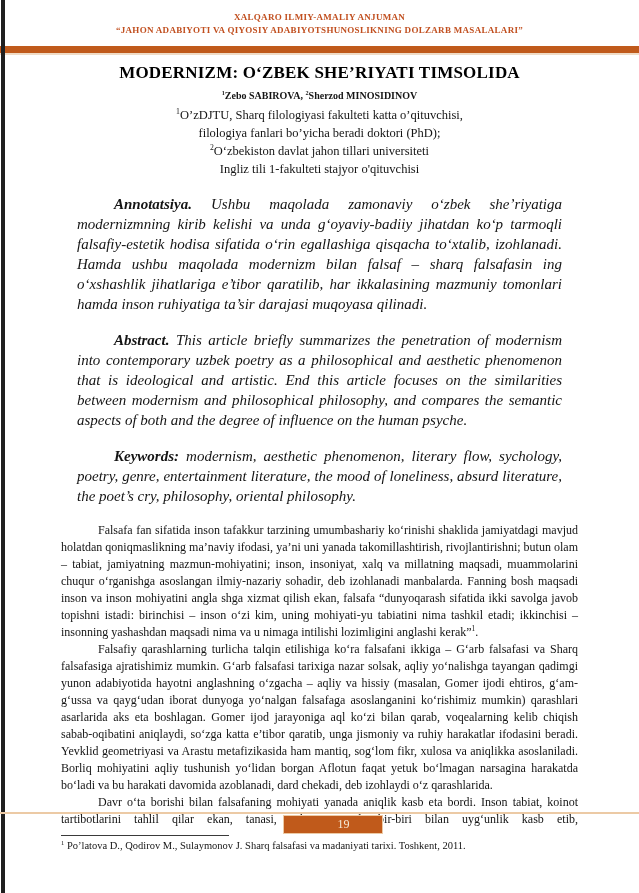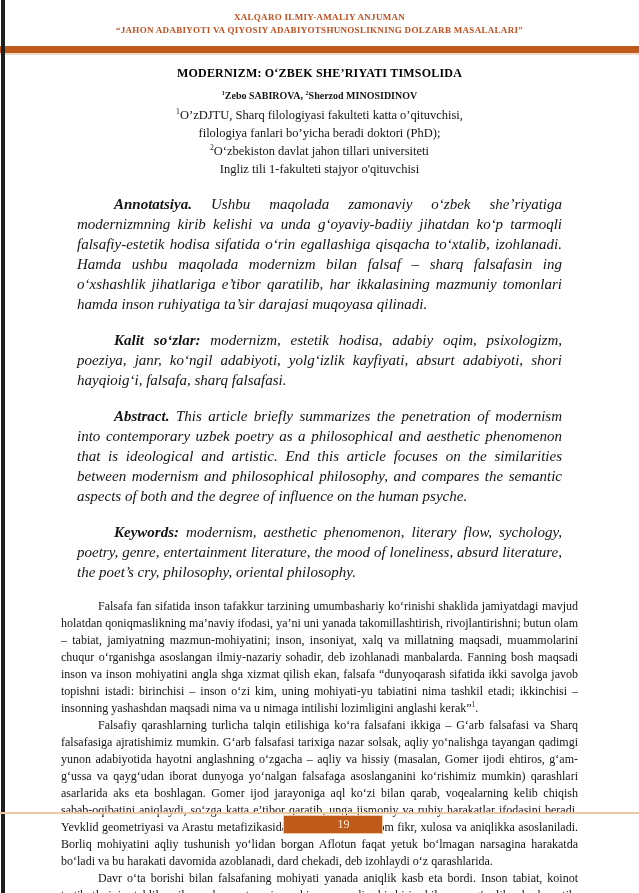--- a/index.html
+++ b/index.html
@@ -31,21 +31,21 @@
     margin-top: 10px;
     height: 7px;
     background: var(--accent, #c25a17);
     border-bottom: 2px solid #f0dcc6;
   }
   .content { margin: 0 61px; }
   .title {
     margin: 9px 0 0;
     text-align: center;
     font-weight: 700;
-    font-size: 12px;
+    font-size: 17px;
     line-height: 18px;
     letter-spacing: 0.2px;
     color: #000;
   }
   .authors {
     margin-top: 5px;
     text-align: center;
     font-weight: 700;
     font-size: 10px;
     line-height: 17px;
@@ -127,21 +127,20 @@
 
     <div class="affiliations">
       <div><sup>1</sup><span>O’zDJTU, Sharq filologiyasi fakulteti katta o’qituvchisi,</span></div>
       <div><span>filologiya fanlari bo’yicha beradi doktori (PhD);</span></div>
       <div><sup>2</sup><span>O‘zbekiston davlat jahon tillari universiteti</span></div>
       <div><span>Ingliz tili 1-fakulteti stajyor o'qituvchisi</span></div>
     </div>
 
     <div class="abstract-block">
       <p class="abs-p"><span class="lbl">Annotatsiya.</span> <span>Ushbu maqolada zamonaviy o‘zbek she’riyatiga modernizmning kirib kelishi va unda g‘oyaviy-badiiy jihatdan ko‘p tarmoqli falsafiy-estetik hodisa sifatida o‘rin egallashiga qisqacha to‘xtalib, izohlanadi. Hamda ushbu maqolada modernizm bilan falsaf – sharq falsafasin ing o‘xshashlik jihatlariga e’tibor qaratilib, har ikkalasining mazmuniy tomonlari hamda inson ruhiyatiga ta’sir darajasi muqoyasa qilinadi.</span></p>
-      <p class="abs-p"><span class="lbl">Kalit so‘zlar:</span> <span>modernizm, estetik hodisa, adabiy oqim, psixologizm, poeziya, janr, ko‘ngil adabiyoti, yolg‘izlik kayfiyati, absurt adabiyoti, shori hayqioig‘i, falsafa, sharq falsafasi.</span></p>
       <p class="abs-p"><span class="lbl">Abstract.</span> <span>This article briefly summarizes the penetration of modernism into contemporary uzbek poetry as a philosophical and aesthetic phenomenon that is ideological and artistic. End this article focuses on the similarities between modernism and philosophical philosophy, and compares the semantic aspects of both and the degree of influence on the human psyche.</span></p>
       <p class="abs-p"><span class="lbl">Keywords:</span> <span>modernism, aesthetic phenomenon, literary flow, sychology, poetry, genre, entertainment literature, the mood of loneliness, absurd literature, the poet’s cry, philosophy, oriental philosophy.</span></p>
     </div>
 
     <div class="body-block">
       <p class="body-p"><span>Falsafa fan sifatida inson tafakkur tarzining umumbashariy ko‘rinishi shaklida jamiyatdagi mavjud holatdan qoniqmaslikning ma’naviy ifodasi, ya’ni uni yanada takomillashtirish, rivojlantirishni; butun olam – tabiat, jamiyatning mazmun-mohiyatini; inson, insoniyat, xalq va millatning maqsadi, muammolarini chuqur o‘rganishga asoslangan ilmiy-nazariy sohadir, deb izohlanadi manbalarda. Fanning bosh maqsadi inson va inson mohiyatini angla shga xizmat qilish ekan, falsafa “dunyoqarash sifatida ikki savolga javob topishni istadi: birinchisi – inson o‘zi kim, uning mohiyati-yu tabiatini nima tashkil etadi; ikkinchisi – insonning yashashdan maqsadi nima va u nimaga intilishi lozimligini anglashi kerak”</span><sup>1</sup><span>.</span></p>
       <p class="body-p"><span>Falsafiy qarashlarning turlicha talqin etilishiga ko‘ra falsafani ikkiga – G‘arb falsafasi va Sharq falsafasiga ajratishimiz mumkin. G‘arb falsafasi tarixiga nazar solsak, aqliy yo‘nalishga tayangan qadimgi yunon adabiyotida hayotni anglashning o‘zgacha – aqliy va hissiy (masalan, Gomer ijodi ehtiros, g‘am-g‘ussa va qayg‘udan iborat dunyoga yo‘nalgan falsafaga asoslanganini ko‘rishimiz mumkin) qarashlari asarlarida aks eta boshlagan. Gomer ijod jarayoniga aql ko‘zi bilan qarab, voqealarning kelib chiqish sabab-oqibatini aniqlaydi, so‘zga katta e’tibor qaratib, unga jismoniy va ruhiy harakatlar ifodasini beradi. Yevklid geometriyasi va Arastu metafizikasida ham mantiq, sog‘lom fikr, xulosa va aniqlikka asoslaniladi. Borliq mohiyatini aqliy tushunish yo‘lidan borgan Aflotun faqat yetuk bo‘lmagan narsagina harakatda bo‘ladi va bu harakati davomida azoblanadi, dard chekadi, deb izohlaydi o‘z qarashlarida.</span></p>
       <p class="body-p stretch-last"><span>Davr o‘ta borishi bilan falsafaning mohiyati yanada aniqlik kasb eta bordi. Inson tabiat, koinot tartibotlarini tahlil qilar ekan, tanasi, ruhi va aqli bir-biri bilan uyg‘unlik kasb etib,</span></p>
     </div>
   </main>

